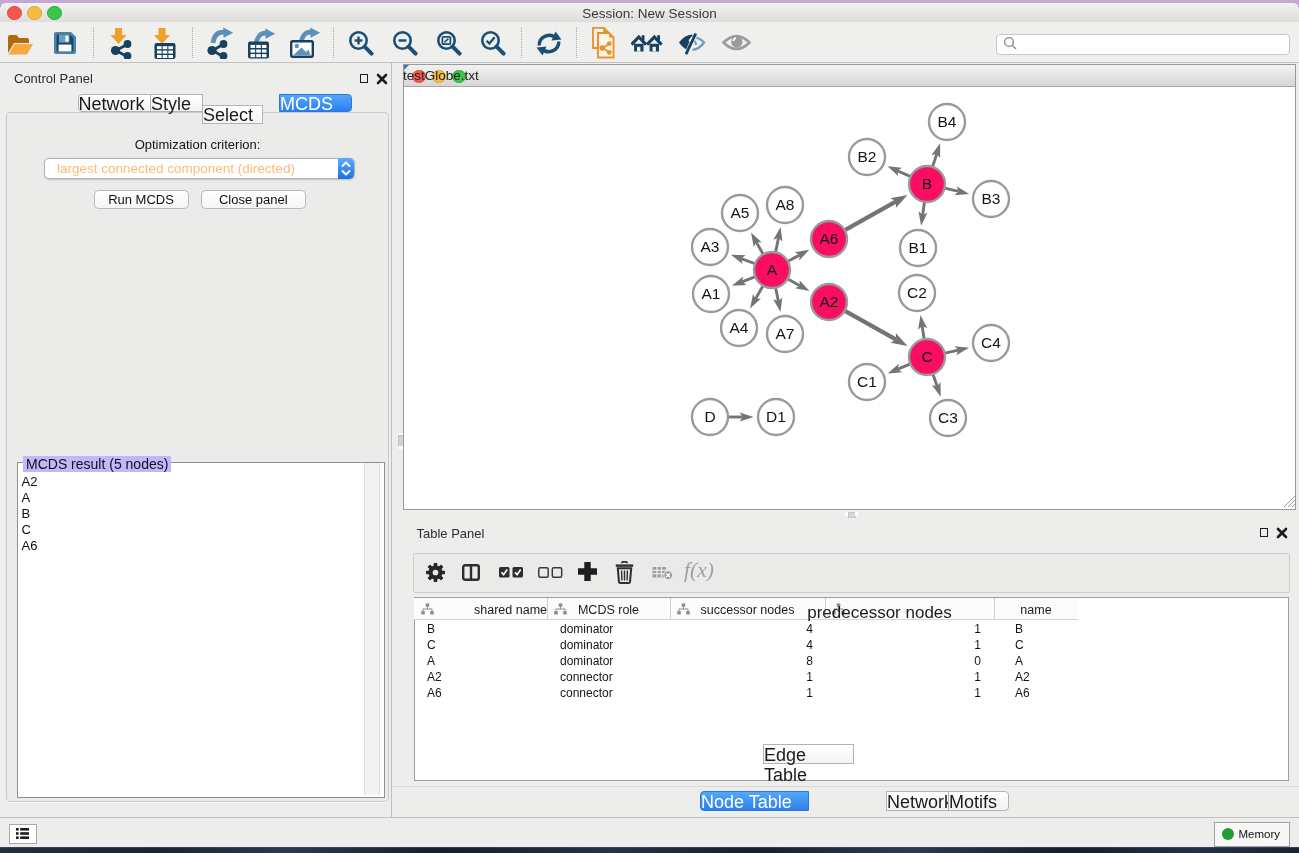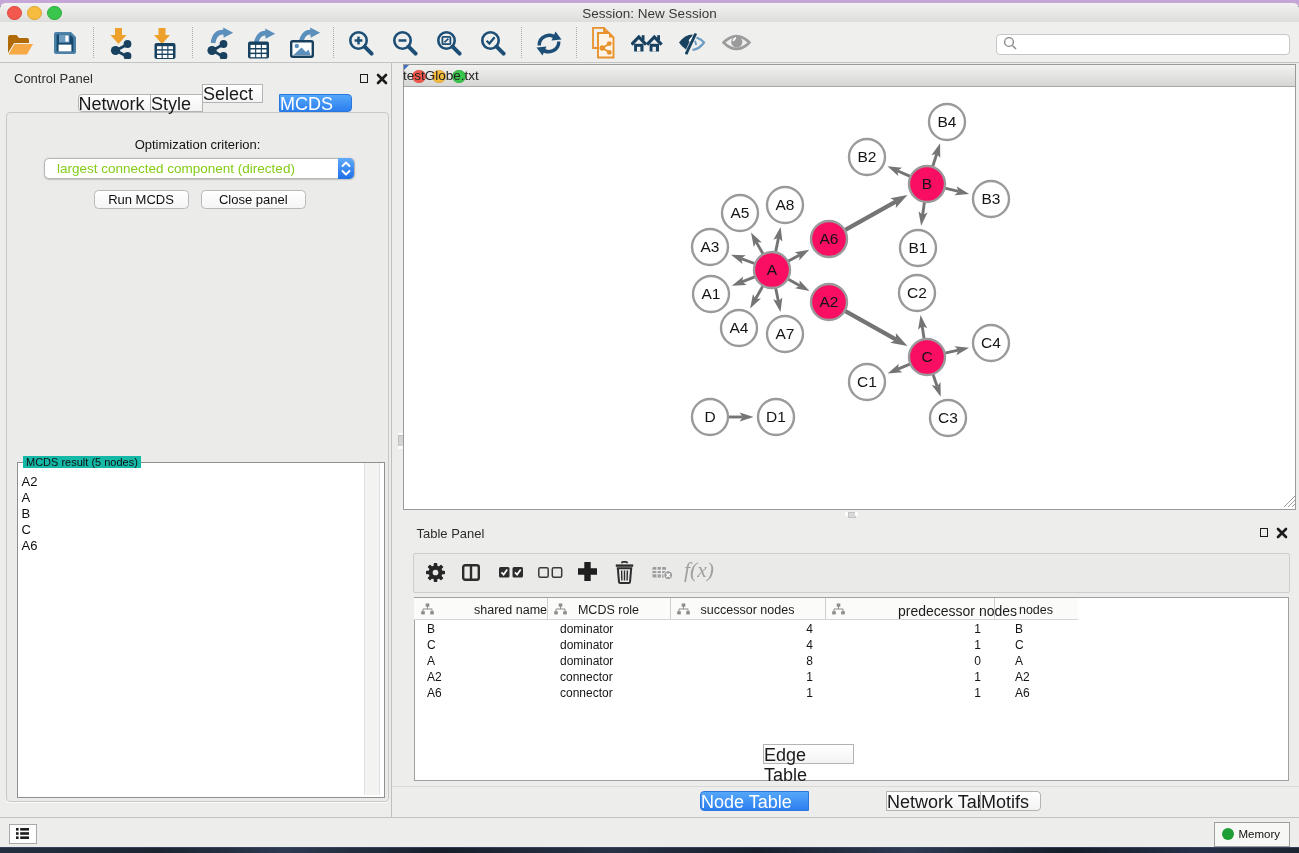--- a/index.html
+++ b/index.html
@@ -204,37 +204,37 @@
 <div class="hdrtxt" style="left:14px;top:70.5px">Control Panel</div>
 <div class="winbtn" style="left:359.5px;top:74px"></div>
 <svg class="a" style="left:376px;top:72.5px" width="12" height="12" viewBox="0 0 12 12">
     <path d="M2,2 L10,10 M10,2 L2,10" stroke="#1c1c1c" stroke-width="2.6" stroke-linecap="round"></path>
   </svg>
 
 <div class="a" style="left:6px;top:111.5px;width:381px;height:688px;background:#ebebea;border:1px solid #c9c9c9;border-radius:4px;box-shadow:0 1px 0 #fafafa"></div>
 
 <div class="tab" style="left:77.5px;top:93.5px;width:73.5px;border-radius:4px 0 0 4px">Network</div>
 <div class="tab" style="left:150px;top:93.5px;width:53px">Style</div>
-<div class="tab" style="left:202px;top:84px;width:61px">Select</div>
+<div class="tab" style="left:202px;top:105px;width:61px">Select</div>
 <div class="tab tabsel" style="left:279px;top:93.5px;width:73px;border-radius:0 4px 4px 0">MCDS</div>
 <div class="a" style="left:6px;top:136.5px;width:383px;text-align:center;font-size:13px;color:#141414">Optimization criterion:</div>
 
 <div class="a" style="left:43.5px;top:157.5px;width:309px;height:19.5px;background:#fff;border:1px solid #b7b7b7;border-radius:5px;box-shadow:0 0.5px 1.5px rgba(0,0,0,0.18)"></div>
-<div class="a" style="left:57px;top:160.5px;font-size:13.5px;color:#84cc16">largest connected component (directed)</div>
+<div class="a" style="left:57px;top:160.5px;font-size:13.5px;color:#fdba74">largest connected component (directed)</div>
 <div class="a" style="left:337.5px;top:157.5px;width:16px;height:21.5px;border-radius:0 5px 5px 0;background:linear-gradient(#5fabfa,#1e6fe9)"></div>
 <svg class="a" style="left:340.5px;top:160.5px" width="10" height="15" viewBox="0 0 10 15">
     <path d="M1.5,5 L5,1.5 L8.5,5 M1.5,10 L5,13.5 L8.5,10" fill="none" stroke="#fff" stroke-width="1.9" stroke-linejoin="round" stroke-linecap="round"></path>
   </svg>
 
 <div class="btn" style="left:93.5px;top:189.5px;width:95px;height:19px;line-height:18px">Run MCDS</div>
 <div class="btn" style="left:201px;top:189.5px;width:104.5px;height:19px;line-height:18px">Close panel</div>
 
 <div class="a" style="left:16.5px;top:462px;width:366px;height:334px;background:#fff;border:1px solid #8f8f8f"></div>
 <div class="a" style="left:363.5px;top:463px;width:14px;height:332px;background:#f3f3f2;border-left:1px solid #e0e0e0;border-right:1px solid #e0e0e0"></div>
-<div class="a" style="left:23px;top:455.5px;background:#14b8a6;padding:0 3px;font-size:11px;color:#111">MCDS result (5 nodes)</div>
+<div class="a" style="left:23px;top:455.5px;background:#c4b5fd;padding:0 3px;font-size:14px;color:#111">MCDS result (5 nodes)</div>
 <div class="a" style="left:21.5px;top:473.5px;font-size:13px;line-height:16.1px;color:#0d0d0d">A2<br>A<br>B<br>C<br>A6</div>
 
 <div class="a" style="left:397.5px;top:432.5px;width:6px;height:3px;background:#fcfcfc"></div>
 <div class="a" style="left:398px;top:435px;width:5px;height:10px;background:#d4d4d4;border:0.5px solid #c0c0c0"></div>
 <div class="a" style="left:397.5px;top:445.5px;width:6px;height:3px;background:#fcfcfc"></div>
 
 <div class="a" style="left:402.5px;top:63.5px;width:893.5px;height:446px;background:#fff;border:1px solid #9a9a9a;box-sizing:border-box"></div>
 <div class="a" style="left:403.5px;top:64.5px;width:891.5px;height:21px;background:linear-gradient(#f2f2f1,#d6d6d5);border-bottom:1px solid #a8a8a8"></div>
 <svg class="a" style="left:403.5px;top:64.5px" width="5" height="5" viewBox="0 0 5 5">
     <path d="M0,0 L5,0 L0,5 Z" fill="#3e6fc0"></path>
@@ -453,23 +453,23 @@
 <svg class="a" style="left:832.0px;top:603px" width="13" height="12" viewBox="0 0 13 12">
     <g fill="none" stroke="#8b8b8b" stroke-width="1">
       <path d="M6.5,3.5 L6.5,6 M2,8.5 L2,6 L11,6 L11,8.5"></path>
     </g>
     <g fill="#8b8b8b">
       <rect x="4.7" y="0.5" width="3.6" height="3.2"></rect>
       <rect x="0.2" y="8.2" width="3.6" height="3.2"></rect>
       <rect x="9.2" y="8.2" width="3.6" height="3.2"></rect>
     </g>
   </svg>
-<div class="a" style="left:873px;top:602.5px;width:169px;text-align:center;font-size:14px;color:#1c1c1c">predecessor nodes</div>
+<div class="a" style="left:795px;top:602.5px;width:169px;text-align:center;font-size:17px;color:#1c1c1c">predecessor nodes</div>
 <div class="a" style="left:994px;top:598px;width:1px;height:21px;background:#cfcfcf"></div>
-<div class="a" style="left:994px;top:602.5px;width:84px;text-align:center;font-size:12.5px;color:#1c1c1c">nodes</div>
+<div class="a" style="left:994px;top:602.5px;width:84px;text-align:center;font-size:12.5px;color:#1c1c1c">name</div>
 <div class="a" style="left:0;top:621.5px;width:1299px;height:16px">
     <span class="cell" style="left:427px">B</span>
     <span class="cell" style="left:560px">dominator</span>
     <span class="cell" style="left:753px;width:60px;text-align:right">4</span>
     <span class="cell" style="left:921px;width:60px;text-align:right">1</span>
     <span class="cell" style="left:1015px">B</span>
   </div>
 <div class="a" style="left:0;top:637.6px;width:1299px;height:16px">
     <span class="cell" style="left:427px">C</span>
     <span class="cell" style="left:560px">dominator</span>
@@ -496,21 +496,21 @@
     <span class="cell" style="left:560px">connector</span>
     <span class="cell" style="left:753px;width:60px;text-align:right">1</span>
     <span class="cell" style="left:921px;width:60px;text-align:right">1</span>
     <span class="cell" style="left:1015px">A6</span>
   </div>
 <div class="a" style="left:392px;top:785.5px;width:907px;height:1px;background:#d9d9d9"></div>
 
 <div class="tab tabsel" style="left:700px;top:790.5px;width:109px;height:20px;line-height:20px;border-radius:4px 0 0 4px">Node Table</div>
 <div class="tab" style="left:763px;top:744px;width:91px;height:20px;line-height:20px">Edge Table</div>
 <div class="tab" style="left:886px;top:790.5px;width:116px;height:20px;line-height:20px">Network Table</div>
-<div class="tab" style="left:980px;top:790.5px;width:61px;height:20px;line-height:20px;border-radius:0 4px 4px 0">Motifs</div>
+<div class="tab" style="left:948px;top:790.5px;width:61px;height:20px;line-height:20px;border-radius:0 4px 4px 0">Motifs</div>
 
 <div class="a" style="left:0;top:816.5px;width:1299px;height:30px;background:#ededec;border-top:1px solid #c2c2c2"></div>
 <div class="a" style="left:9px;top:823.5px;width:26px;height:18.5px;background:#fdfdfd;border:1px solid #a9a9a9"></div>
 <svg class="a" style="left:16px;top:827.5px" width="13" height="11" viewBox="0 0 13 11">
 <g fill="#1d1d1d">
       <rect x="0" y="0" width="2.6" height="2.6"></rect>
       <rect x="0" y="4.2" width="2.6" height="2.6"></rect>
       <rect x="0" y="8.4" width="2.6" height="2.6"></rect>
       <rect x="4.2" y="0" width="8.8" height="2.6"></rect>
       <rect x="4.2" y="4.2" width="8.8" height="2.6"></rect>

